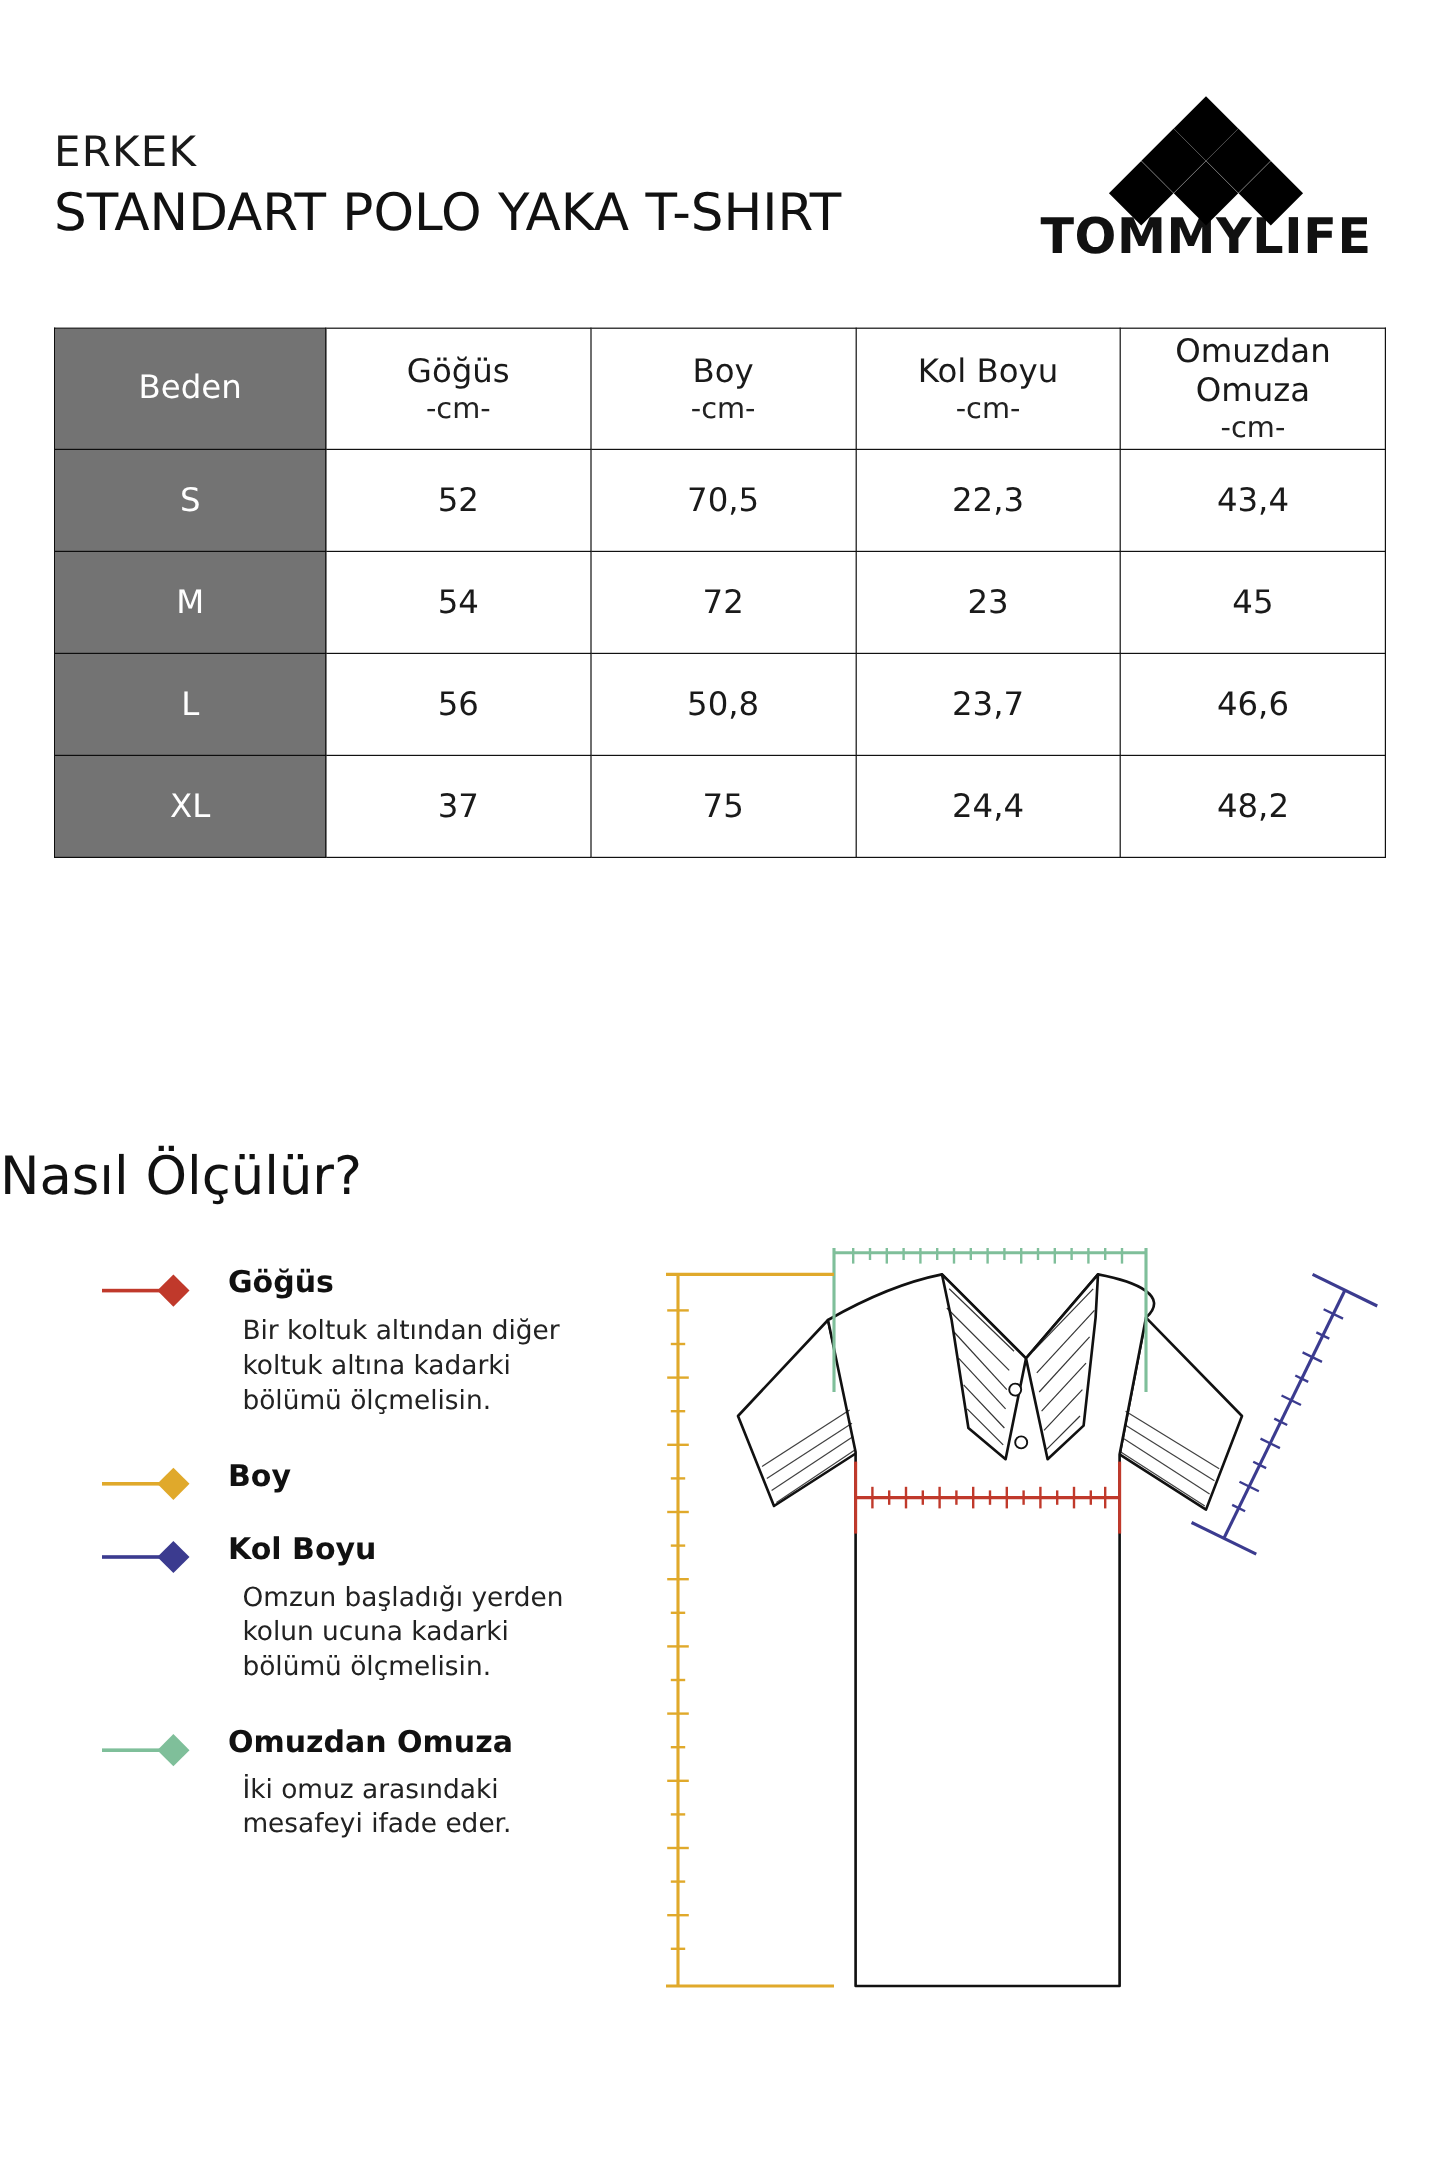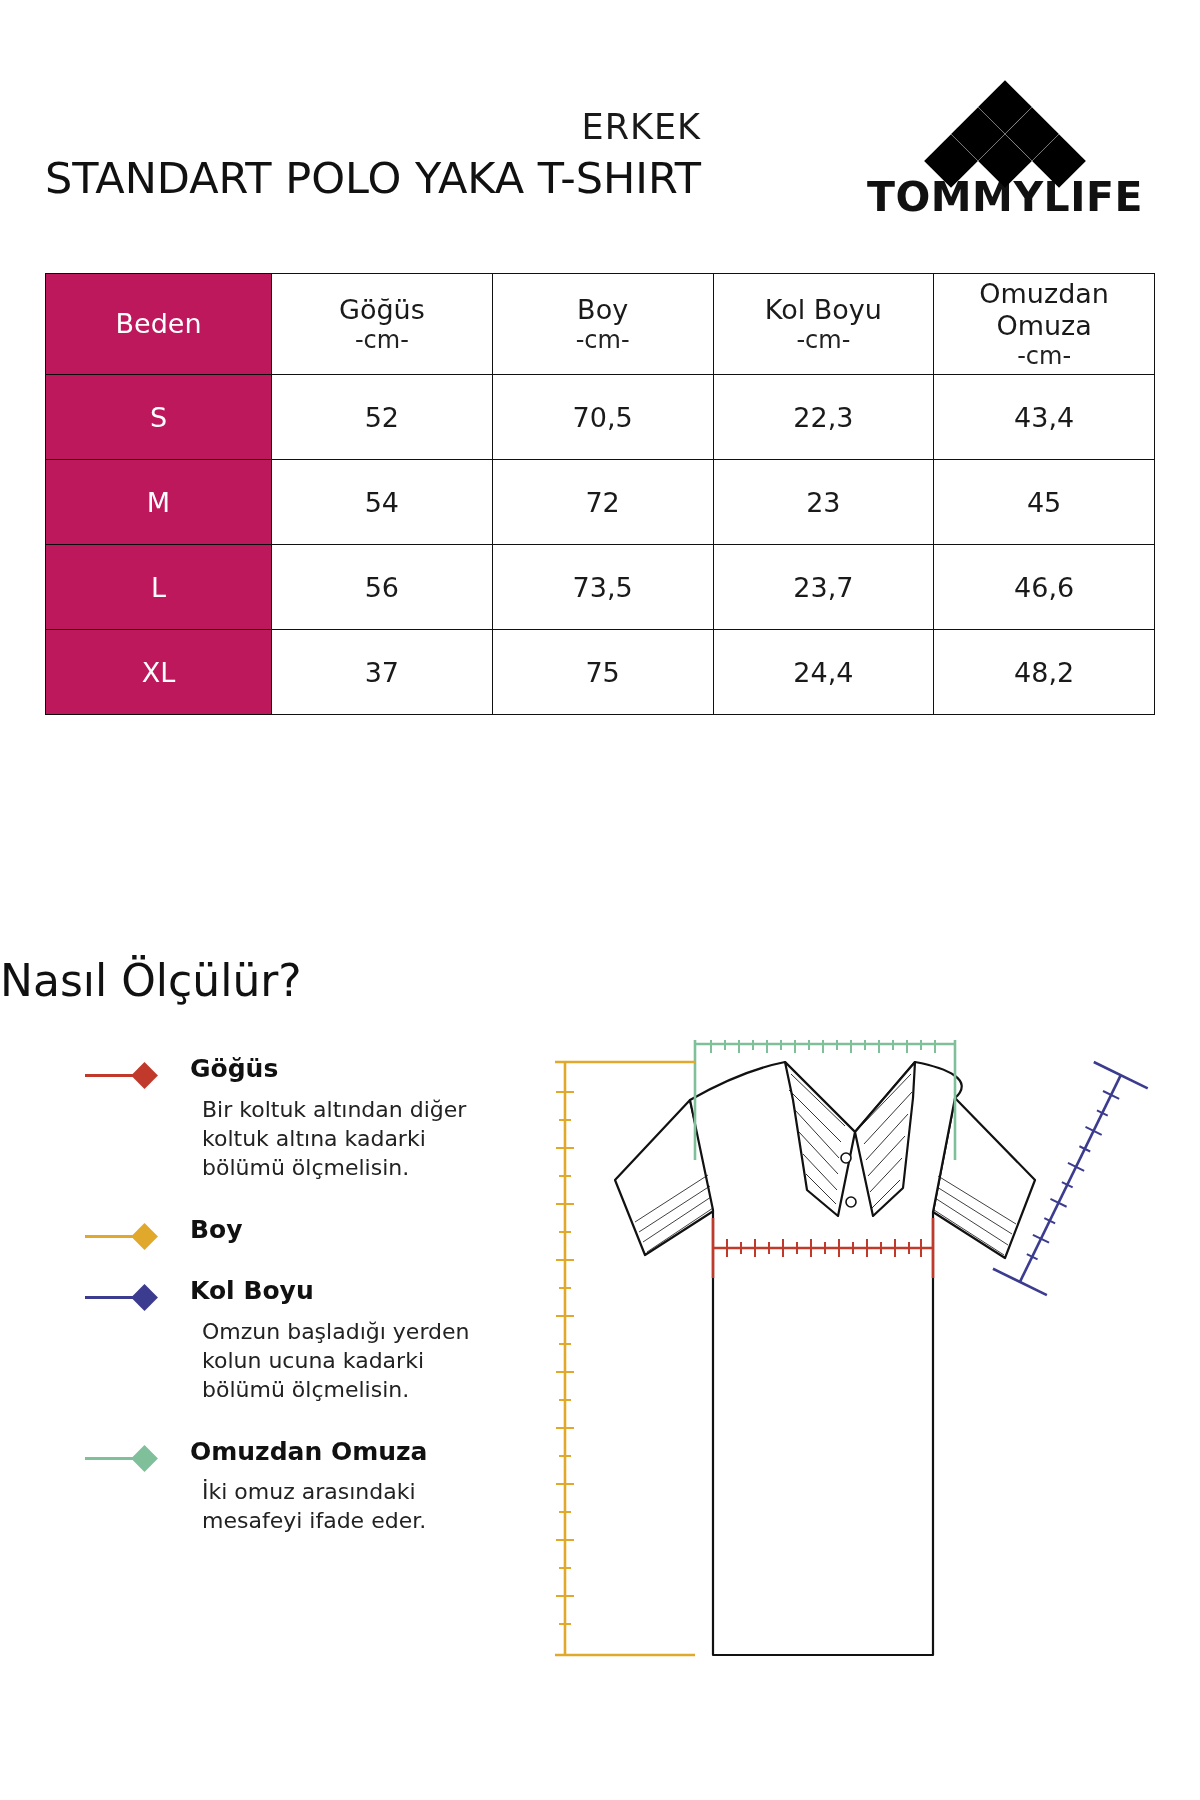--- a/index.html
+++ b/index.html
@@ -28,21 +28,20 @@
     position: absolute;
     left: 45px;
     top: 110px;
     width: 1110px;
     height: 130px;
   }
   .header-titles {
     position: absolute;
     left: 0;
     top: 0;
-    text-align: right;
   }
   .title-small {
     font-family: "DejaVu Sans", sans-serif;
     font-size: 35px;
     letter-spacing: 1px;
     color: #1a1a1a;
     line-height: 1;
     margin: 0 0 12px 0;
     font-weight: 400;
   }
@@ -104,21 +103,21 @@
     height: 84px;
     padding: 0;
   }
   .size-table thead th {
     height: 100px;
     line-height: 1.18;
     font-weight: 400;
   }
   .col-size {
     width: 225px;
-    background: #be185d;
+    background: #737373;
     color: #ffffff !important;
     border-color: #0d0d0d !important;
   }
   .unit {
     display: block;
     font-size: 24px;
     color: #222;
   }
   .hdr-omuz {
     font-size: 25px;
@@ -251,21 +250,21 @@
       <tr>
         <td class="col-size">M</td>
         <td>54</td>
         <td>72</td>
         <td>23</td>
         <td>45</td>
       </tr>
       <tr>
         <td class="col-size">L</td>
         <td>56</td>
-        <td>73,5</td>
+        <td>50,8</td>
         <td>23,7</td>
         <td>46,6</td>
       </tr>
       <tr>
         <td class="col-size">XL</td>
         <td>37</td>
         <td>75</td>
         <td>24,4</td>
         <td>48,2</td>
       </tr>

